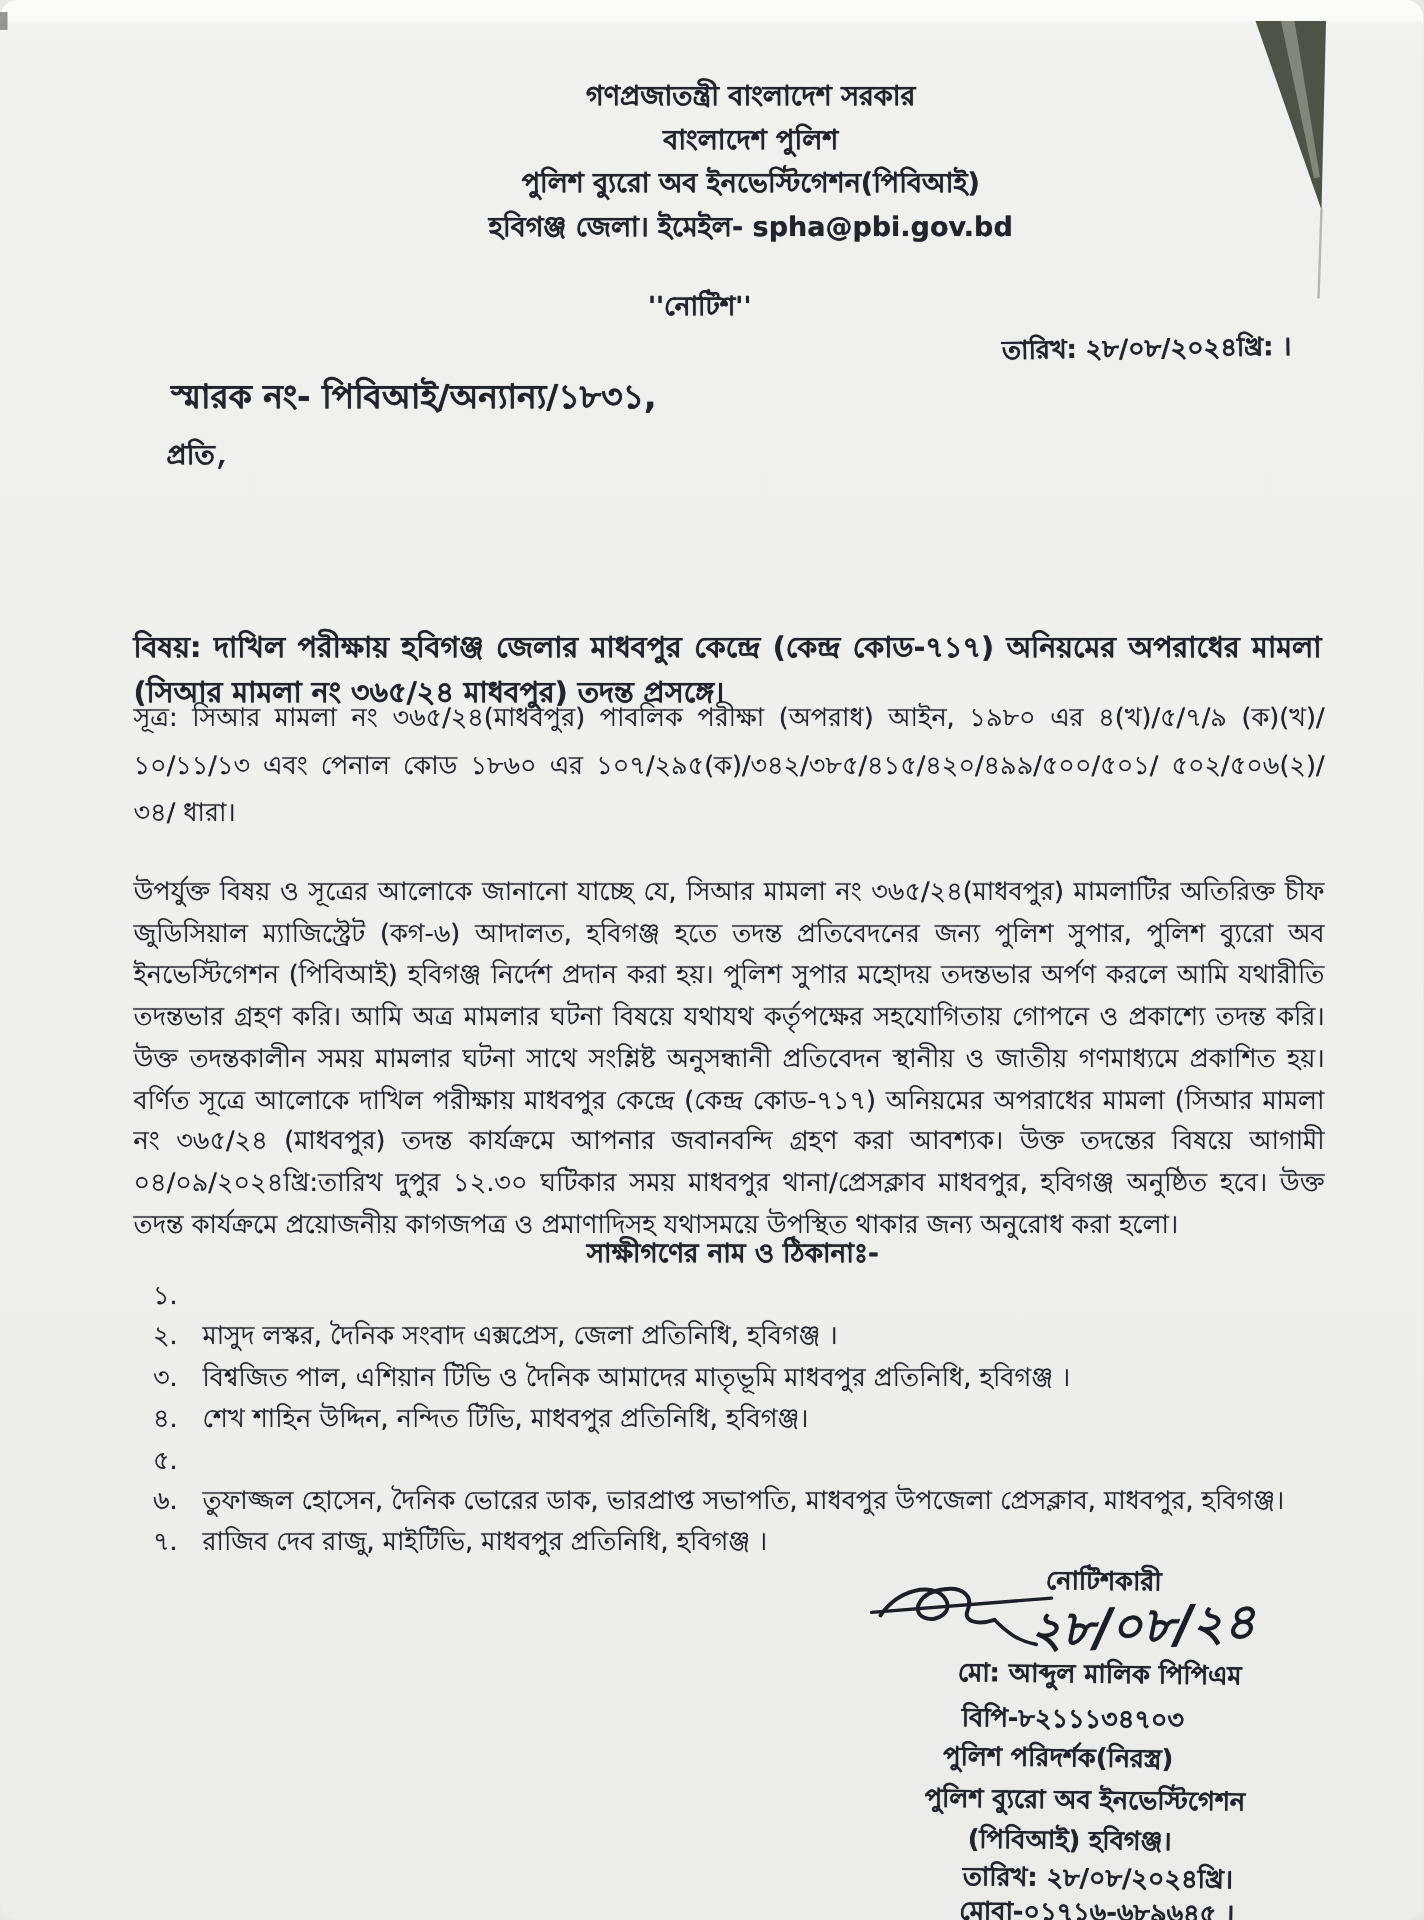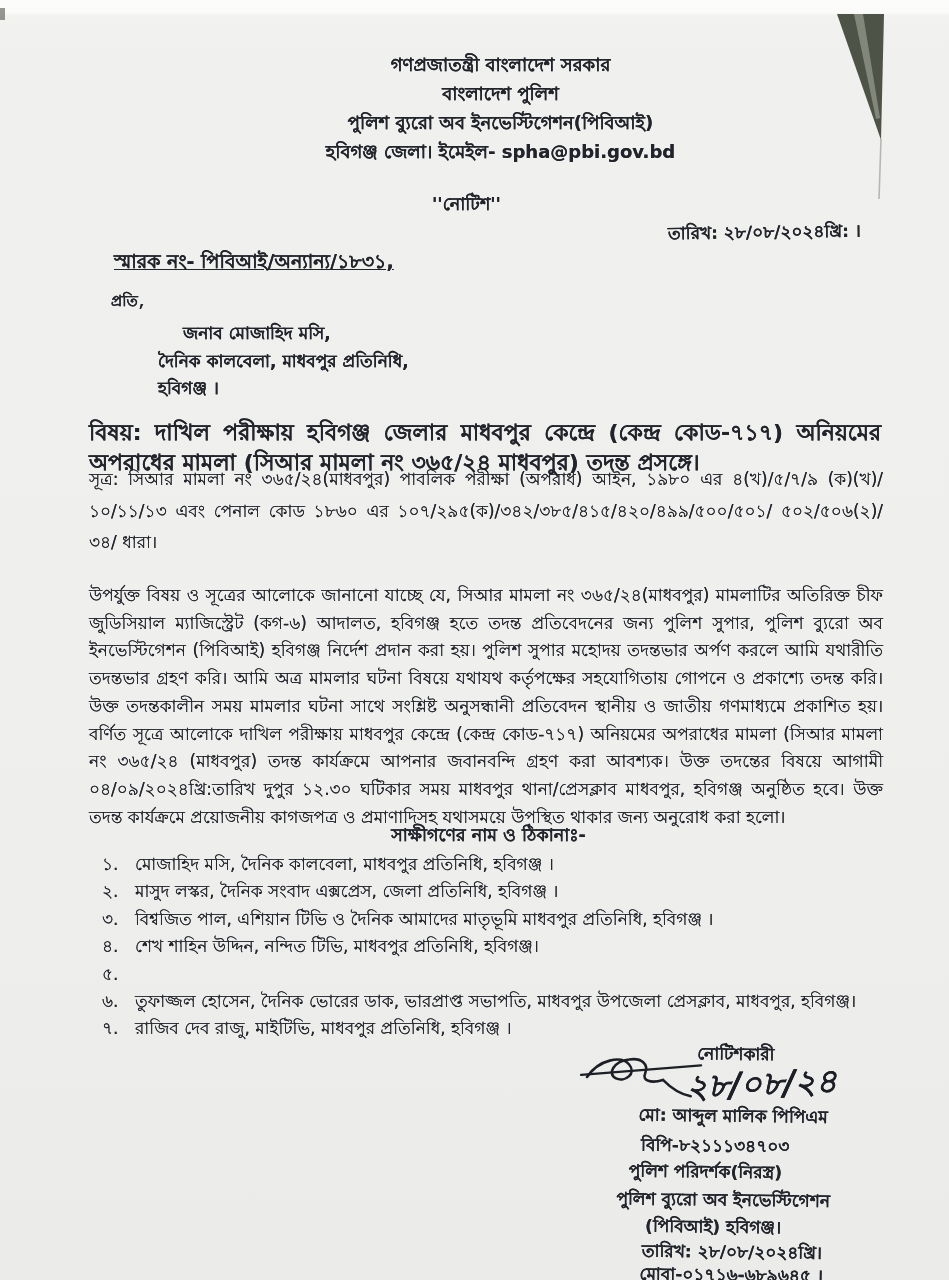--- a/index.html
+++ b/index.html
@@ -5,35 +5,36 @@
   * { box-sizing: border-box; }
   html, body { margin:0; padding:0; }
   body {
     width:949px; height:1280px; position:relative; overflow:hidden;
     background:#e8e8e6;
     font-family:"DejaVu Sans","Liberation Sans",sans-serif;
   }
   .paper {
     position:absolute; inset:0;
     background:linear-gradient(180deg,#fcfcfb 0px,#fbfbfa 12px,#f2f2f0 16px,#f0f0ee 45px,#efefed 55%,#ebebe9 100%);
+    border-radius:12px;
   }
   .abs { position:absolute; }
   .ink { color:#22242b; text-shadow:0 0 0.5px rgba(28,30,40,.8); }
   .bold { font-weight:bold; }
   .jus { text-align:justify; text-justify:inter-word; }
   .ctr { text-align:center; }
 
   .header-block { top:50px; left:0; width:100%; text-align:center; transform:translateX(26px); line-height:29px; font-size:18px; }
   .notice-title { top:191px; left:432px; font-size:17.5px; }
   .date-line { top:219px; left:668px; font-size:17px; transform:rotate(-0.8deg); }
-  .memo-line { top:247px; left:114px; font-size:19px;text-decoration:underline; }
-  .salutation { top:289px; left:111px; font-size:15px;font-family:Liberation Mono, monospace; }
+  .memo-line { top:247px; left:114px; font-size:22px; }
+  .salutation { top:289px; left:111px; font-size:18px;font-family:Liberation Mono, monospace; }
   .addressee { top:320px; left:158px; line-height:27.5px; font-size:17px; }
   .addressee .indent { padding-left:25px; }
-  .subject { top:418px; left:89px; width:792px; line-height:29.5px; font-size:22px; }
+  .subject { top:418px; left:89px; width:792px; line-height:29.5px; font-size:19px; }
   .reference { top:464px; left:89px; width:794px; line-height:31.5px; font-size:17px; }
   .body-par { top:582px; left:89px; width:794px; line-height:27.7px; font-size:17px; }
   .witness-heading { top:822px; left:0; width:100%; transform:translateX(14px); font-size:17.5px; }
   .witness-heading span { text-underline-offset:3px; }
   .witness-list { top:851px; left:102px; width:800px; font-size:17px; }
   .witness-row { display:flex; line-height:27.4px; }
   .witness-no { width:33px; flex:0 0 33px; }
 
   .sig-block { top:1035px; left:560px; width:385px; height:250px; transform:rotate(0.7deg); font-size:17px; }
   .sig-label { top:6px; left:100px;margin-left:36px; }
@@ -67,39 +68,33 @@
     <div>পুলিশ ব্যুরো অব ইনভেস্টিগেশন(পিবিআই)</div>
     <div>হবিগঞ্জ জেলা। ইমেইল- spha@pbi.gov.bd</div>
   </div>
 
   <div class="abs notice-title ink bold">''নোটিশ''</div>
   <div class="abs date-line ink bold">তারিখ: ২৮/০৮/২০২৪খ্রি: ।</div>
 
   <div class="abs memo-line ink bold">স্মারক নং- পিবিআই/অন্যান্য/১৮৩১,</div>
 
   <div class="abs salutation ink bold">প্রতি,</div>
-  <div class="abs addressee ink bold">
-    <div class="indent">জনাব মোজাহিদ মসি,</div>
-    <div>দৈনিক কালবেলা, মাধবপুর প্রতিনিধি,</div>
-    <div>হবিগঞ্জ ।</div>
-  </div>
 
   <div class="abs subject ink bold jus">বিষয়: দাখিল পরীক্ষায় হবিগঞ্জ জেলার মাধবপুর কেন্দ্রে (কেন্দ্র কোড-৭১৭) অনিয়মের অপরাধের মামলা (সিআর মামলা নং ৩৬৫/২৪ মাধবপুর) তদন্ত প্রসঙ্গে।</div>
 
   <div class="abs reference ink jus">সূত্র: সিআর মামলা নং ৩৬৫/২৪(মাধবপুর) পাবলিক পরীক্ষা (অপরাধ) আইন, ১৯৮০ এর ৪(খ)/৫/৭/৯ (ক)(খ)/১০/১১/১৩ এবং পেনাল কোড ১৮৬০ এর ১০৭/২৯৫(ক)/৩৪২/৩৮৫/৪১৫/৪২০/৪৯৯/৫০০/৫০১/ ৫০২/৫০৬(২)/৩৪/ ধারা।</div>
 
   <div class="abs body-par ink jus">উপর্যুক্ত বিষয় ও সূত্রের আলোকে জানানো যাচ্ছে যে, সিআর মামলা নং ৩৬৫/২৪(মাধবপুর) মামলাটির অতিরিক্ত চীফ জুডিসিয়াল ম্যাজিস্ট্রেট (কগ-৬) আদালত, হবিগঞ্জ হতে তদন্ত প্রতিবেদনের জন্য পুলিশ সুপার, পুলিশ ব্যুরো অব ইনভেস্টিগেশন (পিবিআই) হবিগঞ্জ নির্দেশ প্রদান করা হয়। পুলিশ সুপার মহোদয় তদন্তভার অর্পণ করলে আমি যথারীতি তদন্তভার গ্রহণ করি। আমি অত্র মামলার ঘটনা বিষয়ে যথাযথ কর্তৃপক্ষের সহযোগিতায় গোপনে ও প্রকাশ্যে তদন্ত করি। উক্ত তদন্তকালীন সময় মামলার ঘটনা সাথে সংশ্লিষ্ট অনুসন্ধানী প্রতিবেদন স্থানীয় ও জাতীয় গণমাধ্যমে প্রকাশিত হয়। বর্ণিত সূত্রে আলোকে দাখিল পরীক্ষায় মাধবপুর কেন্দ্রে (কেন্দ্র কোড-৭১৭) অনিয়মের অপরাধের মামলা (সিআর মামলা নং ৩৬৫/২৪ (মাধবপুর) তদন্ত কার্যক্রমে আপনার জবানবন্দি গ্রহণ করা আবশ্যক। উক্ত তদন্তের বিষয়ে আগামী ০৪/০৯/২০২৪খ্রি:তারিখ দুপুর ১২.৩০ ঘটিকার সময় মাধবপুর থানা/প্রেসক্লাব মাধবপুর, হবিগঞ্জ অনুষ্ঠিত হবে। উক্ত তদন্ত কার্যক্রমে প্রয়োজনীয় কাগজপত্র ও প্রমাণাদিসহ যথাসময়ে উপস্থিত থাকার জন্য অনুরোধ করা হলো।</div>
 
   <div class="abs witness-heading ink bold ctr">
     <span>সাক্ষীগণের নাম ও ঠিকানাঃ-</span>
   </div>
   <div class="abs witness-list ink">
     <div class="witness-row">
       <span class="witness-no">১.</span>
-      <span>মোজাহিদ মসি, দৈনিক কালবেলা, মাধবপুর প্রতিনিধি, হবিগঞ্জ ।</span>
     </div>
     <div class="witness-row">
       <span class="witness-no">২.</span>
       <span>মাসুদ লস্কর, দৈনিক সংবাদ এক্সপ্রেস, জেলা প্রতিনিধি, হবিগঞ্জ ।</span>
     </div>
     <div class="witness-row">
       <span class="witness-no">৩.</span>
       <span>বিশ্বজিত পাল, এশিয়ান টিভি ও দৈনিক আমাদের মাতৃভূমি মাধবপুর প্রতিনিধি, হবিগঞ্জ ।</span>
     </div>
     <div class="witness-row">

